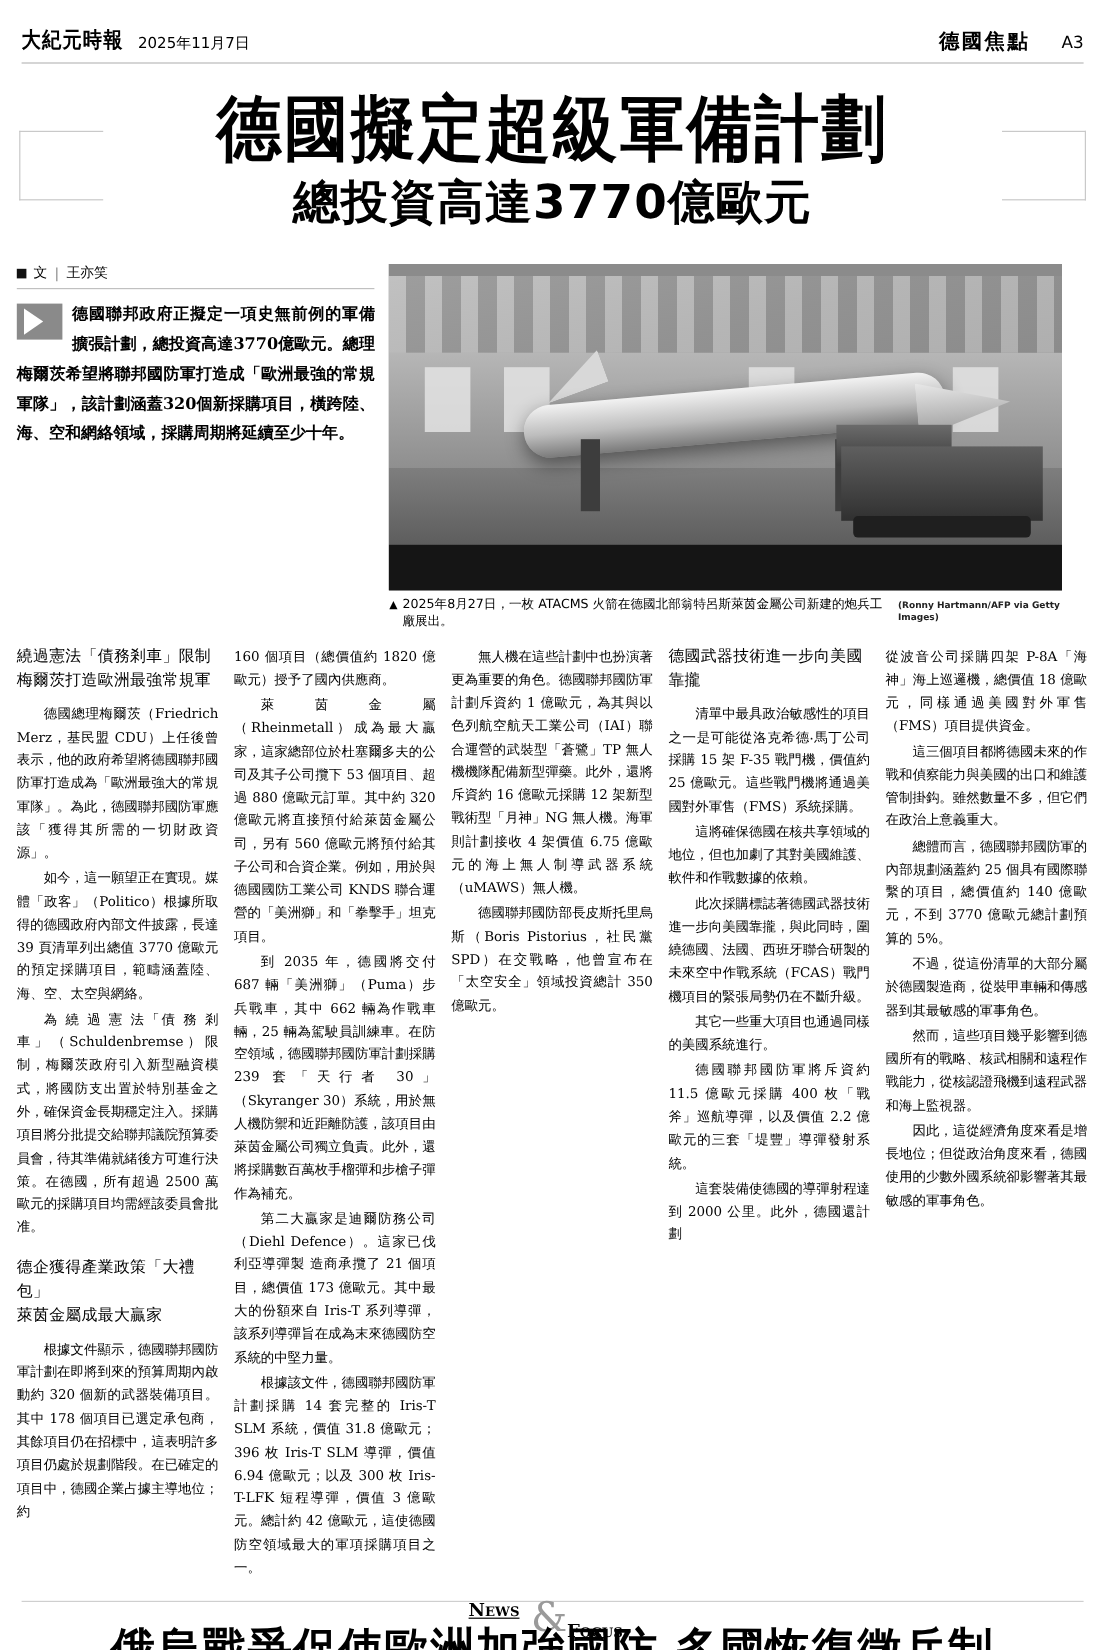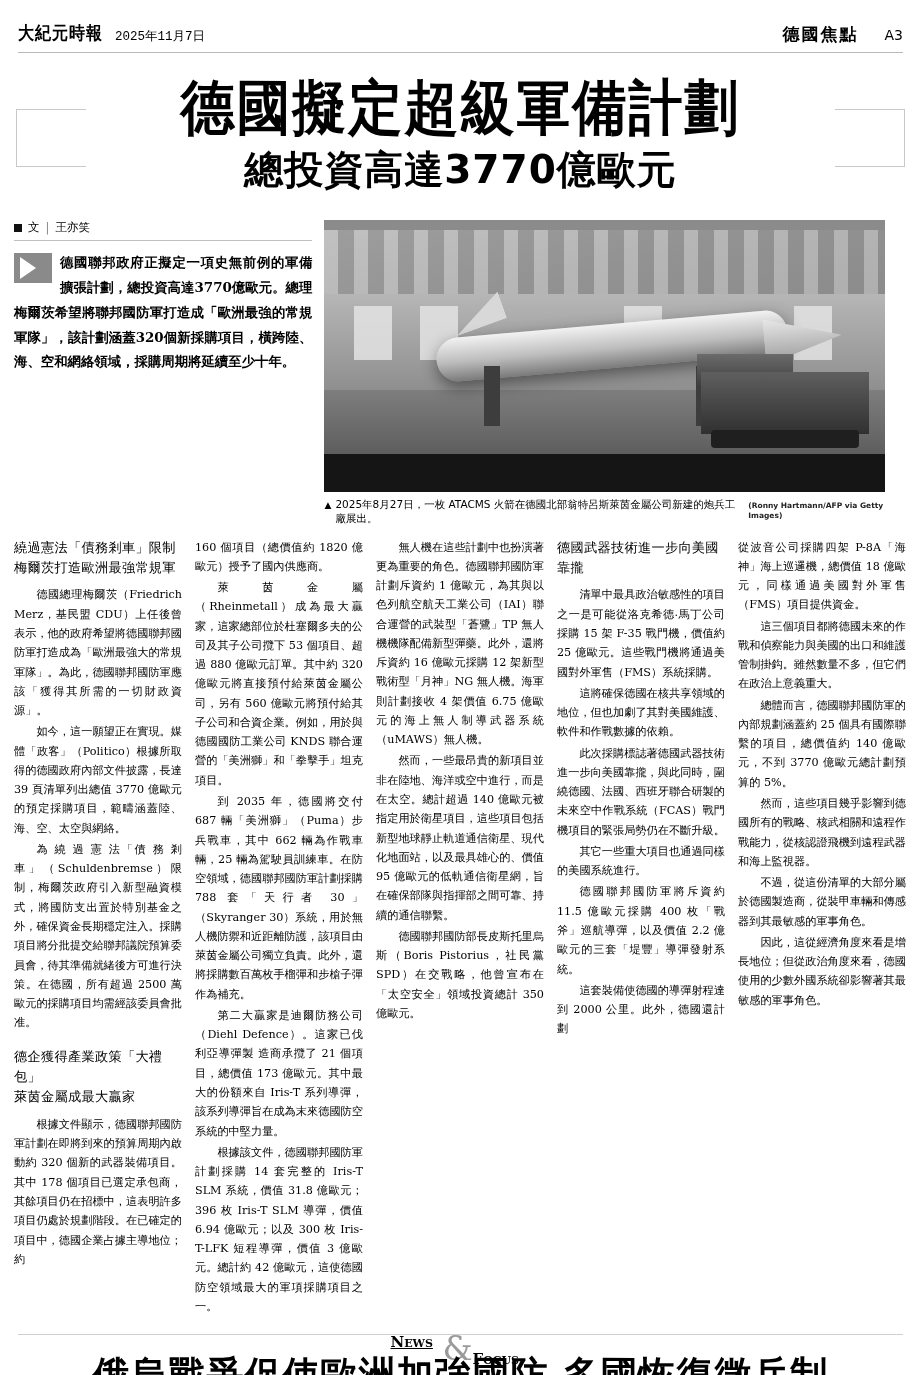--- a/index.html
+++ b/index.html
@@ -17,21 +17,21 @@
   .masthead {
     display:flex; align-items:flex-end; justify-content:space-between;
     height:46px; padding: 12px 4px 0 4px; gap: 44px;
   }
   .mh-left { display:flex; align-items:baseline; gap:12px; }
   .mh-logo {
     font-family:"DejaVu Serif","Liberation Serif",serif;
     font-weight:bold; font-size:16px; letter-spacing:1px;
     transform: scaleY(1.12); transform-origin: bottom left;
   }
-  .mh-date { font-size:12.5px; letter-spacing:0px;font-family:Liberation Mono, monospace; }
+  .mh-date { font-size:12.5px; letter-spacing:0px; }
   .mh-center {
     position:absolute; left:50%; transform:translateX(-50%);
     bottom:4px; text-align:center;
     font-family:"DejaVu Serif","Liberation Serif",serif;
   }
   .nf { position:relative; display:inline-block; width:160px; height:34px; }
   .nf .news { position:absolute; left:10px; top:0px; font-size:15px; font-weight:bold; font-variant:small-caps;text-decoration:underline; }
   .nf .amp { position:absolute; left:62px; top:-2px; font-size:34px; color:#9a9a9a; font-family:"DejaVu Serif",serif; line-height:1; }
   .nf .focus { position:absolute; left:92px; top:17px; font-size:15px; font-weight:bold; font-variant:small-caps; }
   .mh-right { display:flex; align-items:baseline; gap:26px;margin-left:48px; }
@@ -229,47 +229,46 @@
       <h3 class="subhead spaced">
         <span>德企獲得產業政策「大禮包」</span><br>
         <span>萊茵金屬成最大贏家</span>
       </h3>
       <p class="body">根據文件顯示，德國聯邦國防軍計劃在即將到來的預算周期內啟動約 320 個新的武器裝備項目。其中 178 個項目已選定承包商，其餘項目仍在招標中，這表明許多項目仍處於規劃階段。在已確定的項目中，德國企業占據主導地位；約</p>
     </div>
 
     <div class="col">
       <p class="body noind">160 個項目（總價值約 1820 億歐元）授予了國內供應商。</p>
       <p class="body">萊 茵 金 屬（Rheinmetall）成為最大贏家，這家總部位於杜塞爾多夫的公司及其子公司攬下 53 個項目、超過 880 億歐元訂單。其中約 320 億歐元將直接預付給萊茵金屬公司，另有 560 億歐元將預付給其子公司和合資企業。例如，用於與德國國防工業公司 KNDS 聯合運營的「美洲獅」和「拳擊手」坦克項目。</p>
-      <p class="body">到 2035 年，德國將交付 687 輛「美洲獅」（Puma）步兵戰車，其中 662 輛為作戰車輛，25 輛為駕駛員訓練車。在防空領域，德國聯邦國防軍計劃採購 788 套「天行者 30」（Skyranger 30）系統，用於無人機防禦和近距離防護，該項目由萊茵金屬公司獨立負責。此外，還將採購數百萬枚手榴彈和步槍子彈作為補充。</p>
+      <p class="body">到 2035 年，德國將交付 687 輛「美洲獅」（Puma）步兵戰車，其中 662 輛為作戰車輛，25 輛為駕駛員訓練車。在防空領域，德國聯邦國防軍計劃採購 239 套「天行者 30」（Skyranger 30）系統，用於無人機防禦和近距離防護，該項目由萊茵金屬公司獨立負責。此外，還將採購數百萬枚手榴彈和步槍子彈作為補充。</p>
       <p class="body">第二大贏家是迪爾防務公司（Diehl Defence）。這家已伐利亞導彈製 造商承攬了 21 個項目，總價值 173 億歐元。其中最大的份額來自 Iris-T 系列導彈，該系列導彈旨在成為末來德國防空系統的中堅力量。</p>
       <p class="body">根據該文件，德國聯邦國防軍計劃採購 14 套完整的 Iris-T SLM 系統，價值 31.8 億歐元；396 枚 Iris-T SLM 導彈，價值 6.94 億歐元；以及 300 枚 Iris-T-LFK 短程導彈，價值 3 億歐元。總計約 42 億歐元，這使德國防空領域最大的軍項採購項目之一。</p>
     </div>
 
     <div class="col">
       <p class="body">無人機在這些計劃中也扮演著更為重要的角色。德國聯邦國防軍計劃斥資約 1 億歐元，為其與以色列航空航天工業公司（IAI）聯合運營的武裝型「蒼鷺」TP 無人機機隊配備新型彈藥。此外，還將斥資約 16 億歐元採購 12 架新型戰術型「月神」NG 無人機。海軍則計劃接收 4 架價值 6.75 億歐元的海上無人制導武器系統（uMAWS）無人機。</p>
-      <p class="body">然而，一些最昂貴的新項目並非在陸地、海洋或空中進行，而是在太空。總計超過 140 億歐元被指定用於衛星項目，這些項目包括新型地球靜止軌道通信衛星、現代化地面站，以及最具雄心的、價值 95 億歐元的低軌通信衛星網，旨在確保部隊與指揮部之間可靠、持續的通信聯繫。</p>
       <p class="body">德國聯邦國防部長皮斯托里烏斯（Boris Pistorius，社民黨 SPD）在交戰略，他曾宣布在「太空安全」領域投資總計 350 億歐元。</p>
     </div>
 
     <div class="col">
       <h3 class="subhead">德國武器技術進一步向美國靠攏</h3>
       <p class="body">清單中最具政治敏感性的項目之一是可能從洛克希德‧馬丁公司採購 15 架 F-35 戰門機，價值約 25 億歐元。這些戰門機將通過美國對外軍售（FMS）系統採購。</p>
       <p class="body">這將確保德國在核共享領域的地位，但也加劇了其對美國維護、軟件和作戰數據的依賴。</p>
       <p class="body">此次採購標誌著德國武器技術進一步向美國靠攏，與此同時，圍繞德國、法國、西班牙聯合研製的未來空中作戰系統（FCAS）戰門機項目的緊張局勢仍在不斷升級。</p>
       <p class="body">其它一些重大項目也通過同樣的美國系統進行。</p>
       <p class="body">德國聯邦國防軍將斥資約 11.5 億歐元採購 400 枚「戰斧」巡航導彈，以及價值 2.2 億歐元的三套「堤豐」導彈發射系統。</p>
       <p class="body">這套裝備使德國的導彈射程達到 2000 公里。此外，德國還計劃</p>
     </div>
 
     <div class="col">
       <p class="body noind">從波音公司採購四架 P-8A「海神」海上巡邏機，總價值 18 億歐元，同樣通過美國對外軍售（FMS）項目提供資金。</p>
       <p class="body">這三個項目都將德國未來的作戰和偵察能力與美國的出口和維護管制掛鈎。雖然數量不多，但它們在政治上意義重大。</p>
       <p class="body">總體而言，德國聯邦國防軍的內部規劃涵蓋約 25 個具有國際聯繫的項目，總價值約 140 億歐元，不到 3770 億歐元總計劃預算的 5%。</p>
+      <p class="body">不過，從這份清單的大部分屬於德國製造商，從裝甲車輛和傳感器到其最敏感的軍事角色。</p>
       <p class="body">然而，這些項目幾乎影響到德國所有的戰略、核武相關和遠程作戰能力，從核認證飛機到遠程武器和海上監視器。</p>
-      <p class="body">不過，從這份清單的大部分屬於德國製造商，從裝甲車輛和傳感器到其最敏感的軍事角色。</p>
       <p class="body">因此，這從經濟角度來看是增長地位；但從政治角度來看，德國使用的少數外國系統卻影響著其最敏感的軍事角色。</p>
     </div>
   </div>
 
   <hr class="art2-rule">
   <h1 class="hl3">俄烏戰爭促使歐洲加強國防 多國恢復徵兵制</h1>
 
 </div>
 
 </body></html>

